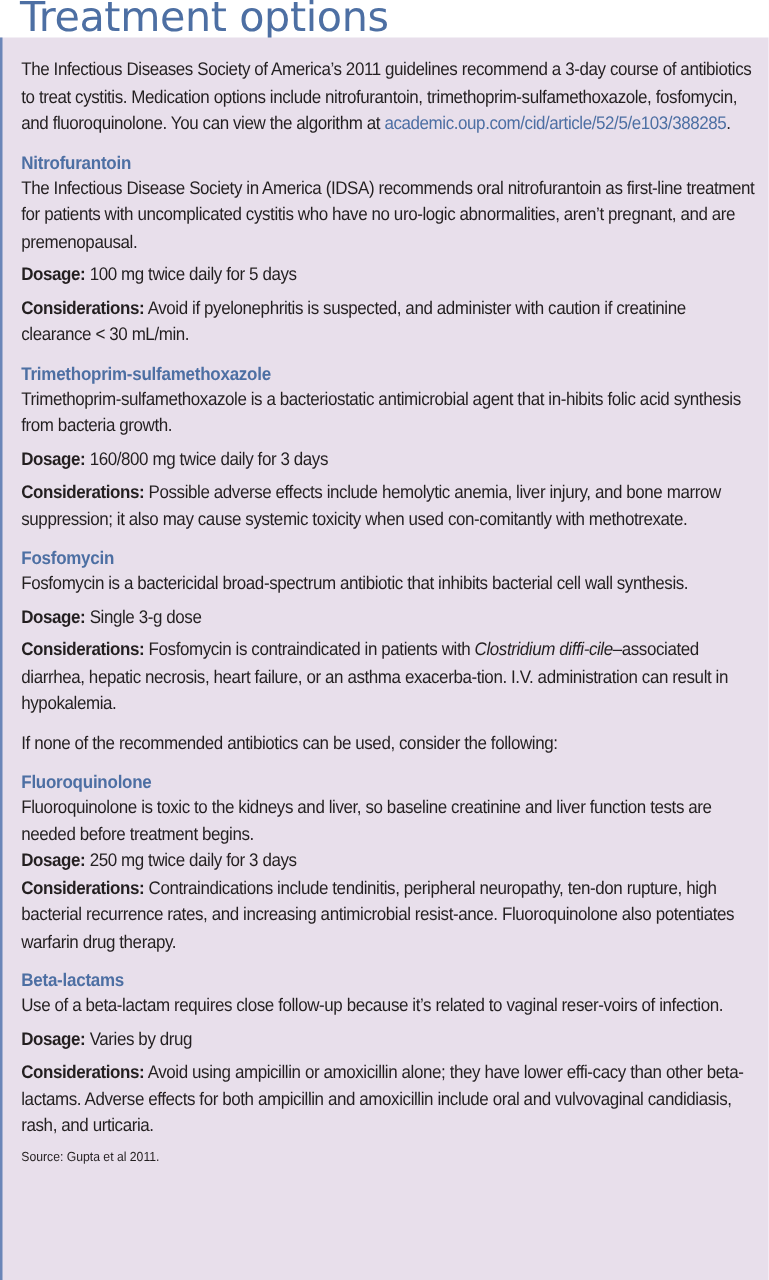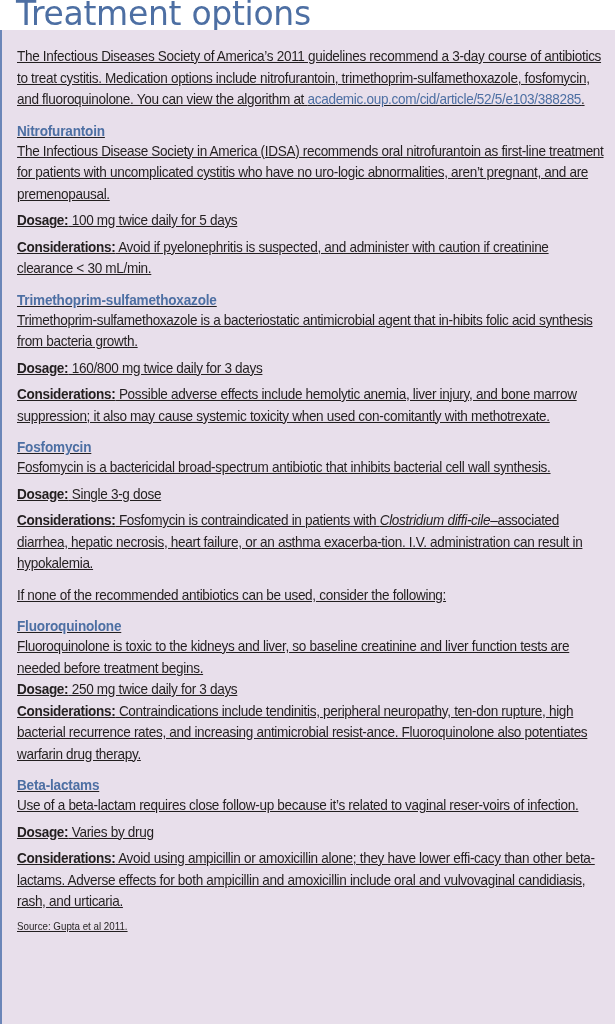--- a/index.html
+++ b/index.html
@@ -3,21 +3,21 @@
 <meta charset="utf-8">
 <style>
   html, body { margin: 0; padding: 0; background: #ffffff; }
   body { width: 615px; height: 1024px; overflow: hidden; position: relative;
          font-family: "Liberation Sans", sans-serif; color: #231f20; }
   .title { position: absolute; left: 16px; top: -6px; font-size: 33px; line-height: 40px;
            color: #4d6fa3; font-family: "DejaVu Sans", sans-serif; font-weight: normal;
            letter-spacing: -0.3px; margin: 0; }
   .box { position: absolute; left: 0; top: 30px; width: 615px; height: 994px;
          background: #e8dfeb; border-left: 2px solid #6b86b8; box-sizing: border-box;
-         padding: 16px 10px 0 15px; text-decoration: underline; }
+         padding: 16px 10px 0 15px; }
   .p { font-size: 14.6px; line-height: 21.5px; margin: 0; letter-spacing: -0.35px;
        font-family: "Liberation Sans", sans-serif; transform: scaleX(0.93); transform-origin: left top;
        width: 632px; }
   .link { color: #4d6fa3; }
   .head { font-weight: bold; color: #4d6fa3; font-size: 14.6px; line-height: 20px; margin: 0;
           letter-spacing: -0.2px; transform: scaleX(0.93); transform-origin: left top; }
   .gap-s { height: 5px; }
   .gap-m { height: 10px; }
   .b { font-weight: bold; }
   .it { font-style: italic; }

